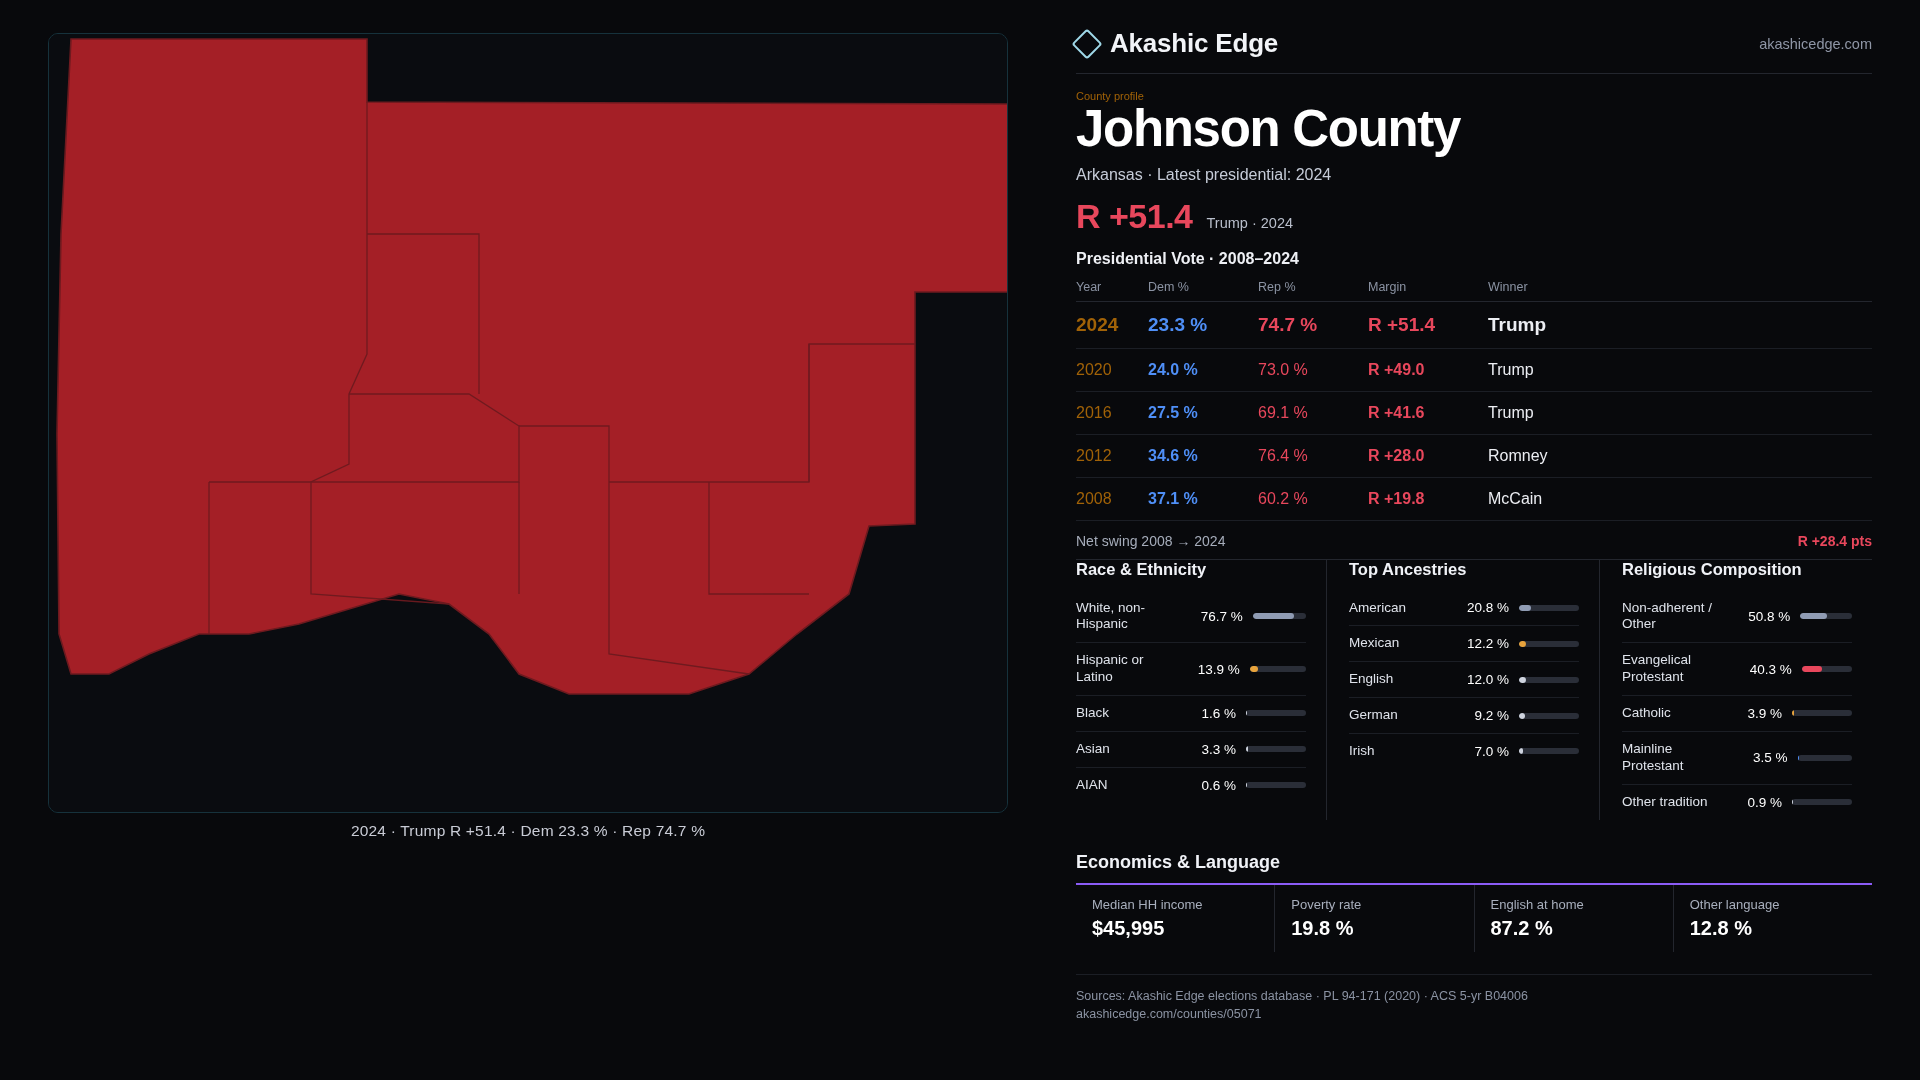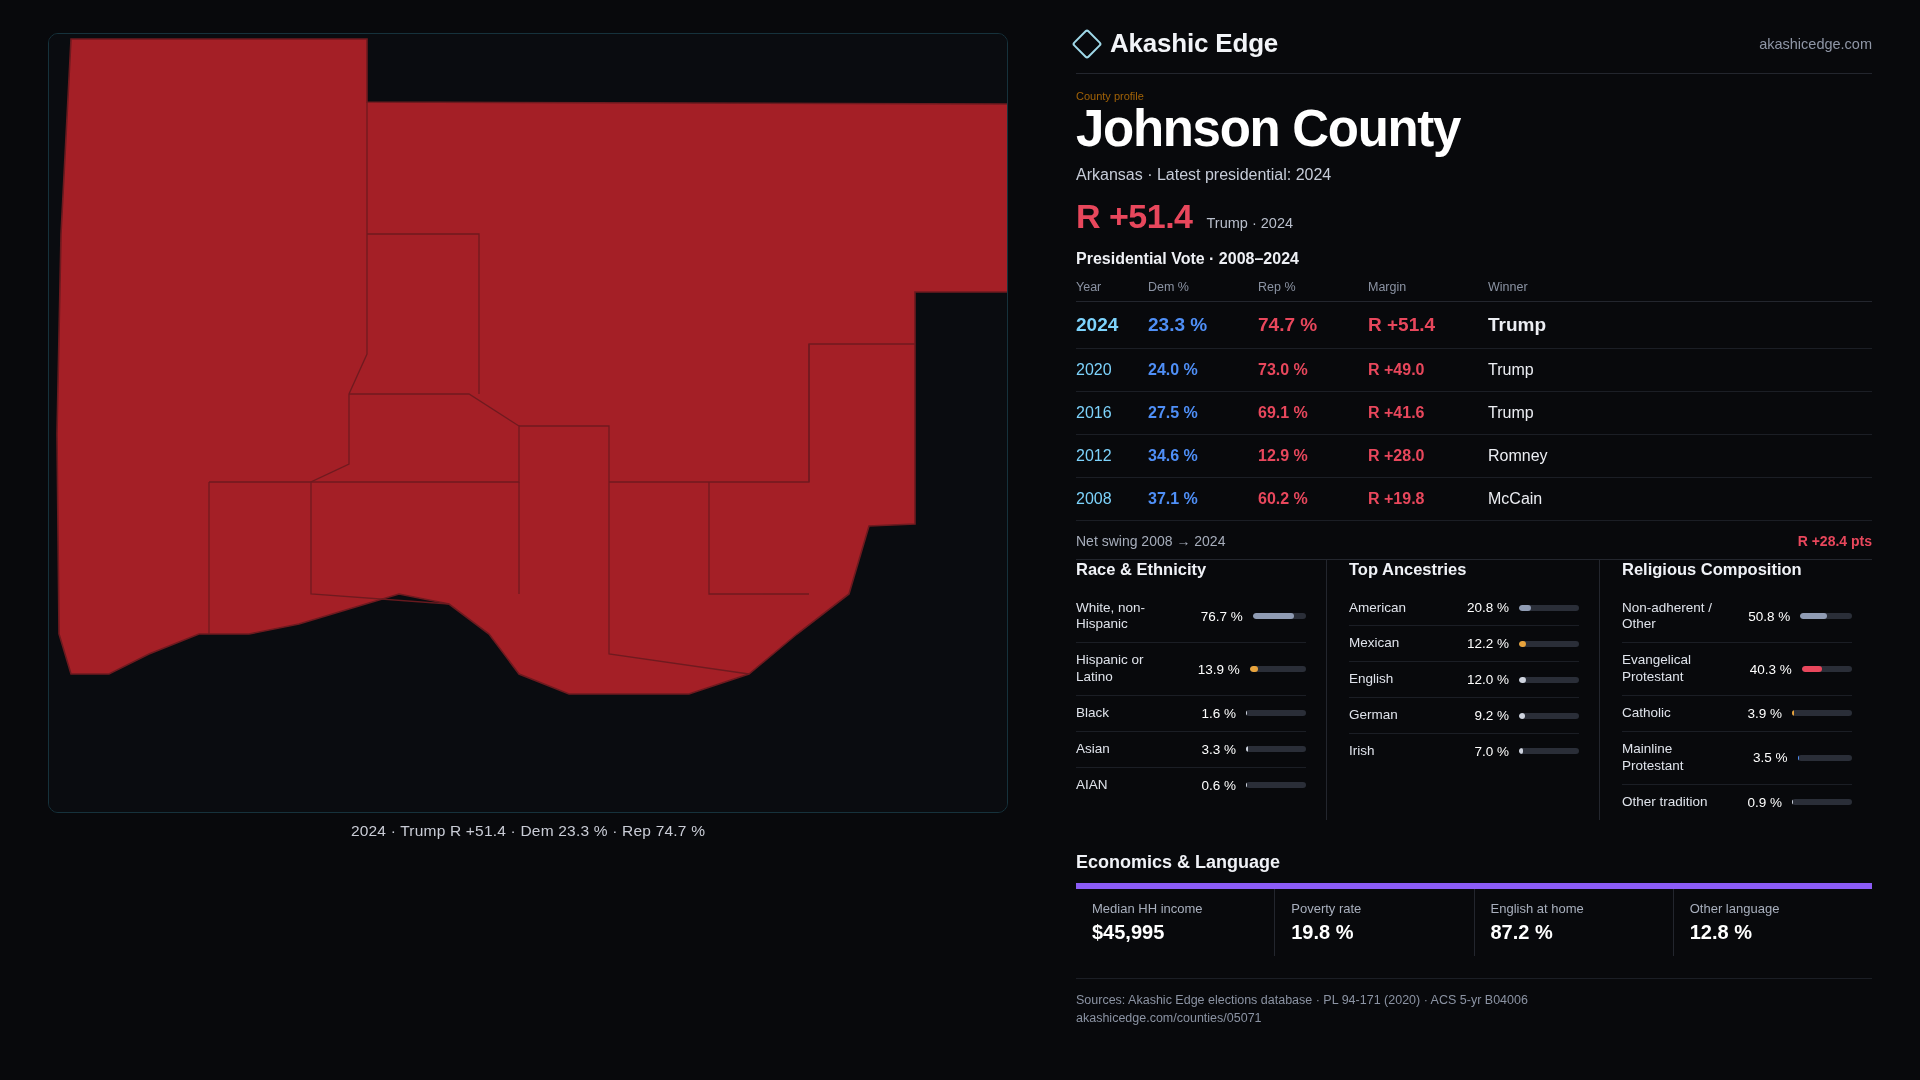--- a/index.html
+++ b/index.html
@@ -56,23 +56,23 @@
 
   .section-head { font-size: 16px; font-weight: 700; color: #eef0f5; margin: 14px 0 8px 0; }
 
   table.votes { width: 100%; border-collapse: collapse; }
   table.votes th {
     text-align: left; font-size: 12.5px; font-weight: 400; color: #8b93a3;
     padding: 4px 0 7px 0; border-bottom: 1px solid #23262e;
   }
   table.votes td { padding: 12px 0; border-bottom: 1px solid #1b1e25; font-size: 16px; }
   table.votes tr.latest td { font-size: 19px; font-weight: 700; }
-  td.year { width: 72px; color: #7dd3fc; }
+  td.year { width: 72px; color: #a16207; }
   td.dem { width: 110px; color: #4f8ff7; font-weight: 700; }
-  td.rep { width: 110px; color: #e8475c; font-weight: 700; }
+  td.rep { width: 110px; color: #e8475c; font-weight: 400; }
   td.margin { width: 120px; color: #e8475c; font-weight: 700; }
   td.winner { color: #eceef3; font-weight: 400; }
   table.votes tr.latest td.winner { font-weight: 700; }
 
   .swingrow {
     display: flex; justify-content: space-between; align-items: center;
     padding: 12px 0 10px 0;
   }
   .swing-label { font-size: 14px; color: #a6adbb; }
   .swing-val { font-size: 14px; font-weight: 700; color: #e8475c; }
@@ -85,21 +85,21 @@
     display: flex; align-items: center; gap: 10px;
     padding: 9px 0; border-bottom: 1px solid #1b1e25;
   }
   .statrow:last-child { border-bottom: none; }
   .stat-label { flex: 1 1 auto; font-size: 13.5px; color: #dfe3eb; line-height: 1.25; }
   .stat-val { width: 56px; text-align: right; font-size: 13.5px; color: #ffffff; }
   .bar-track { width: 60px; height: 6px; border-radius: 3px; background: #2a2e38; position: relative; overflow: hidden; }
   .bar-fill { position: absolute; left: 0; top: 0; height: 6px; border-radius: 3px; }
 
   .econ-head { font-size: 18px; font-weight: 700; margin: 32px 0 10px 0; color: #f0f2f7; }
-  .econ { display: flex; border-top: 6px solid #8b5cf6; }
+  .econ { display: flex; border-top: 2px solid #8b5cf6; }
   .econ-cell { flex: 1; padding: 12px 16px; border-right: 1px solid #23262e; }
   .econ-cell:last-child { border-right: none; }
   .econ-label { font-size: 13px; color: #a8afbd; margin-bottom: 5px; }
   .econ-val { font-size: 20px; font-weight: 700; color: #ffffff; }
 
   .sources { margin-top: 22px; border-top: 1px solid #1b1e25; padding-top: 12px; }
   .sources div { font-size: 12.5px; color: #8b93a3; line-height: 1.5; }
 </style>
 </head>
 <body>
@@ -182,21 +182,21 @@
         <tr>
           <td class="year">2016</td>
           <td class="dem">27.5 %</td>
           <td class="rep">69.1 %</td>
           <td class="margin">R +41.6</td>
           <td class="winner">Trump</td>
         </tr>
         <tr>
           <td class="year">2012</td>
           <td class="dem">34.6 %</td>
-          <td class="rep">12.9 %</td>
+          <td class="rep">76.4 %</td>
           <td class="margin">R +28.0</td>
           <td class="winner">Romney</td>
         </tr>
         <tr>
           <td class="year">2008</td>
           <td class="dem">37.1 %</td>
           <td class="rep">60.2 %</td>
           <td class="margin">R +19.8</td>
           <td class="winner">McCain</td>
         </tr>

